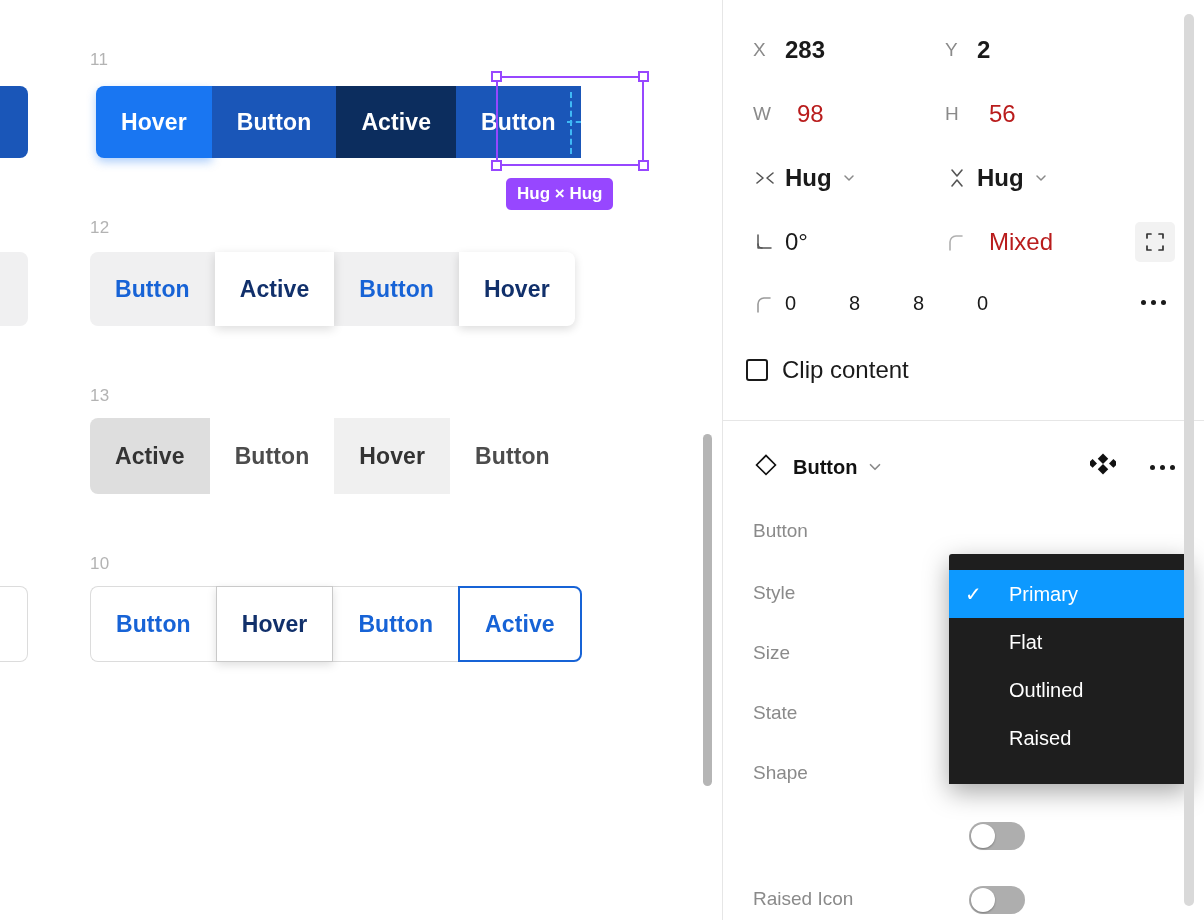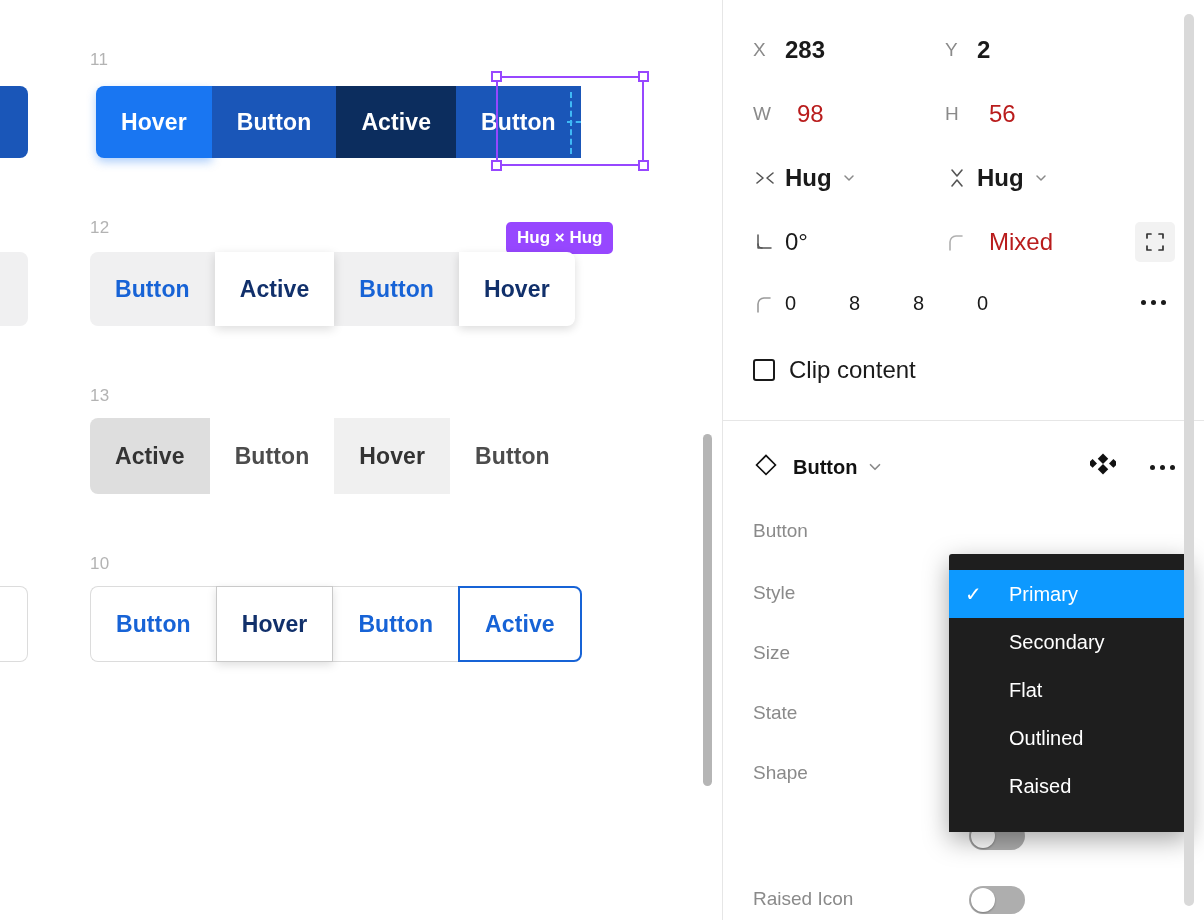--- a/index.html
+++ b/index.html
@@ -104,21 +104,20 @@
     position: absolute; top: 50%; left: 48%; width: 14px;
     border-top: 2px dashed #3fb9f5;
   }
   #size-badge {
     position: absolute;
     left: 506px; top: 178px;
     background: #9747ff; color: #ffffff;
     font-size: 17px; font-weight: 700;
     padding: 6px 11px; border-radius: 5px;
     white-space: nowrap;
-    margin-top: 44px;
   }
 
   
   #canvas-scrollbar {
     position: absolute; right: 10px; top: 434px;
     width: 9px; height: 352px;
     background: #b5b5b5; border-radius: 5px;
   }
 
   
@@ -356,21 +355,21 @@
       <span class="radius-num" style="width:64px; display:inline-block;">0</span>
     </div>
     <div style="position:absolute; left:418px; top:300px;">
       <span class="dots">
           <i></i>
           <i></i>
           <i></i>
         </span>
     </div>
 
-    <div class="prow" style="left:30px; top:356px;">
+    <div class="prow" style="left:23px; top:356px;">
       <span class="picon">
           <span class="chk-box"></span>
         </span>
       <span class="pval" style="margin-left:4px;">Clip content</span>
     </div>
 
     <div class="panel-divider" style="top:420px;"></div>
 
     <div id="comp-header">
       <span>
@@ -420,24 +419,20 @@
 
     <div class="proprow" style="top:888px;">
       <span class="proplabel">Raised Icon</span>
     </div>
     <div class="toggle" style="left:246px; top:886px;"></div>
 
     <div id="dropdown">
       <div class="dd-item selected">
         <span class="dd-check">✓</span>
         <span>Primary</span>
-      </div>
-      <div class="dd-item">
-        <span class="dd-check empty">✓</span>
-        <span>Secondary</span>
       </div>
       <div class="dd-item">
         <span class="dd-check empty">✓</span>
         <span>Flat</span>
       </div>
       <div class="dd-item">
         <span class="dd-check empty">✓</span>
         <span>Outlined</span>
       </div>
       <div class="dd-item">

